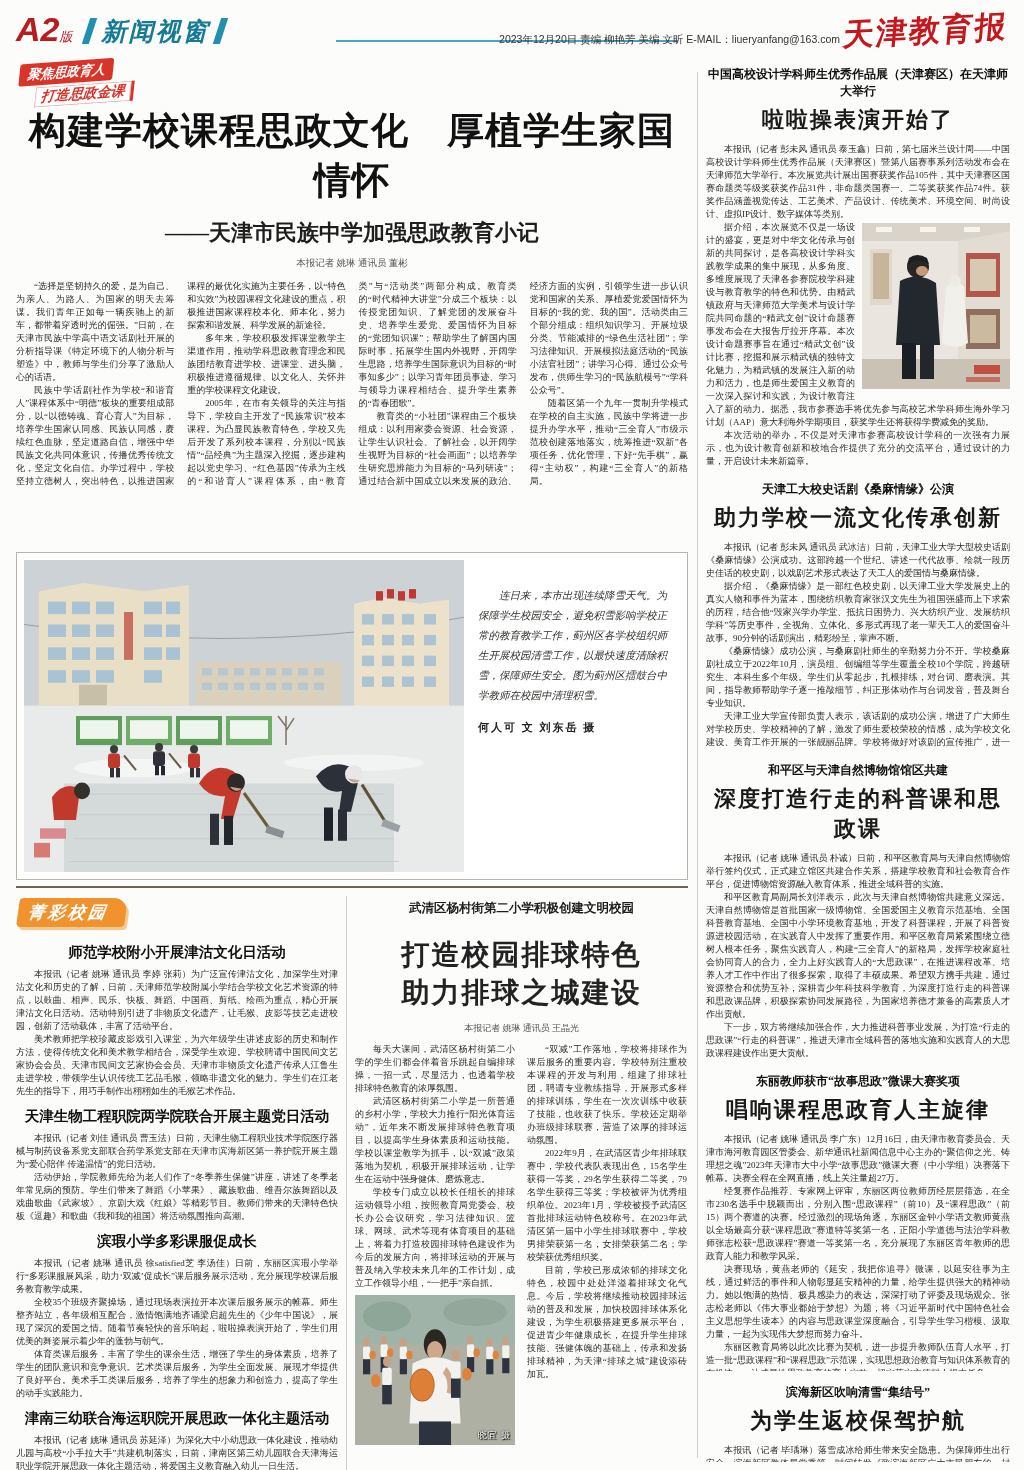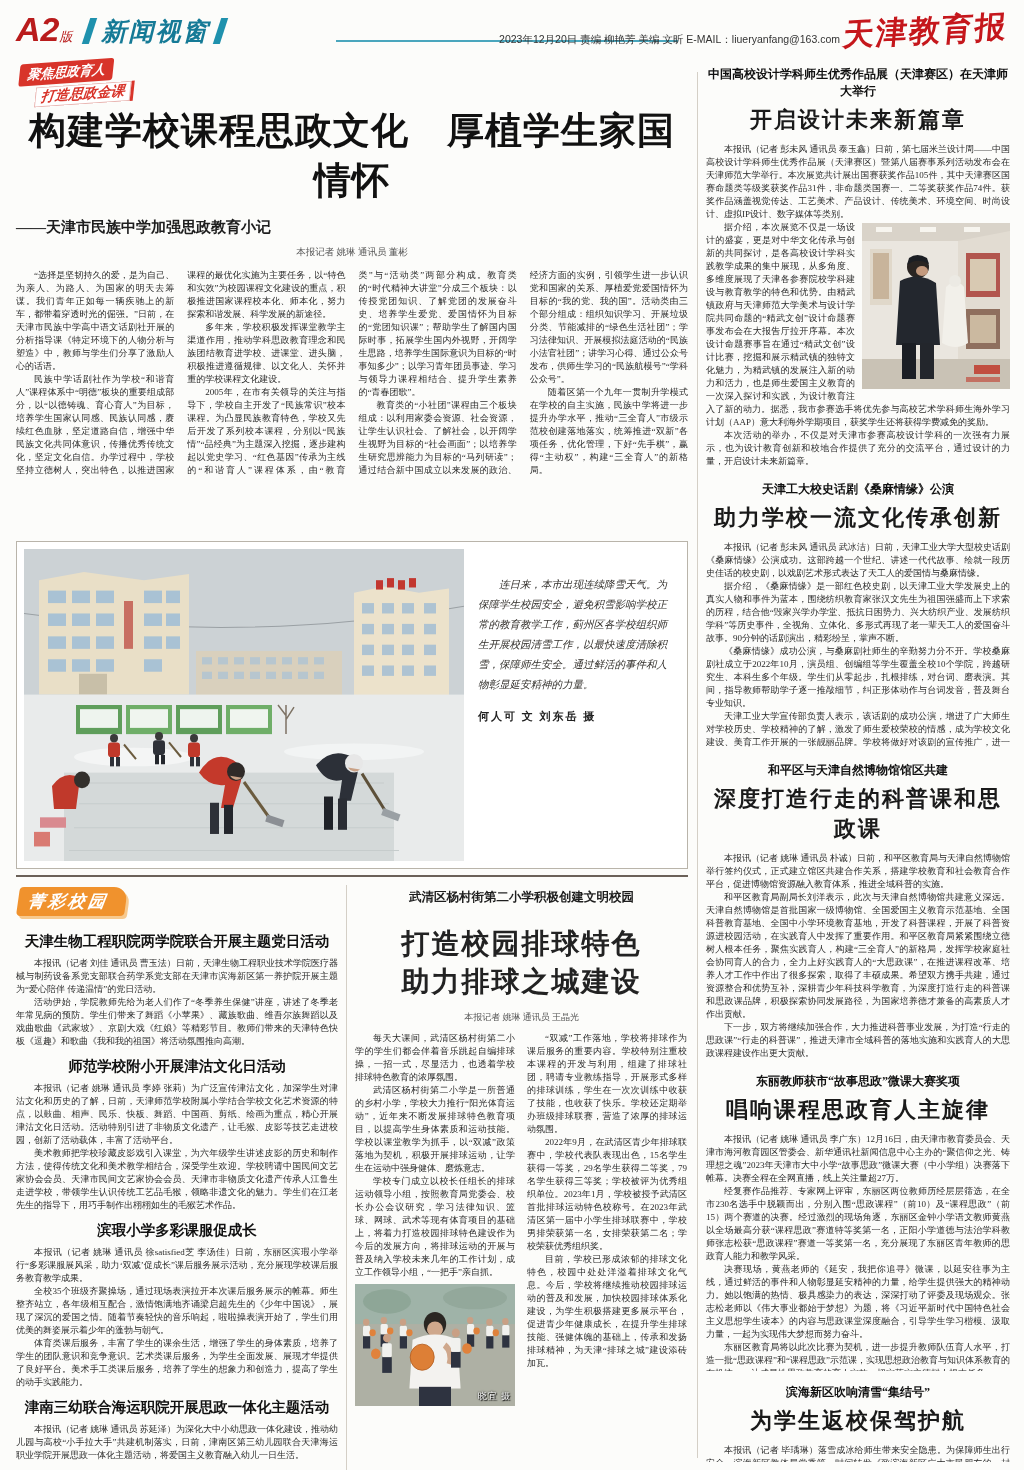--- a/index.html
+++ b/index.html
@@ -23,21 +23,21 @@
   .left-area { position:absolute; top:62px; left:16px; width:672px; }
   .vdiv { position:absolute; left:697px; top:72px; bottom:12px; width:1px; background:#d4cfc6; }
   .right-col { position:absolute; top:66px; left:706px; width:304px; height:1396px; overflow:hidden; }
 
   
   .focus-badge { position:absolute; left:4px; top:-2px; width:130px; font-family:"Liberation Sans",sans-serif; font-style:italic; font-weight:bold; transform:rotate(-4deg); }
   .focus-badge .l1 { display:inline-block; background:#d8342a; color:#fff; font-size:13px; padding:2px 8px; transform:skewX(-10deg); border-radius:3px; }
   .focus-badge .l2 { display:inline-block; margin:2px 0 0 14px; color:#d8342a; font-size:14px; padding:1px 6px; border-right:3px solid #d8342a; transform:skewX(-10deg); background:#fff; box-shadow:0 0 0 1px #e9b7b3 inset; }
   .main-head-wrap { position:relative; min-height:104px; padding-top:44px; }
   .main-headline { text-align:center; font-family:"Liberation Sans",sans-serif; font-weight:bold; font-size:37px; letter-spacing:1px; color:#111; }
-  .main-subhead { text-align:left; font-size:15px; font-weight:bold; margin-top:12px; }
+  .main-subhead { text-align:center; font-size:22px; font-weight:bold; margin-top:12px; }
   .main-byline { text-align:center; font-size:9.5px; color:#555; margin-top:9px; }
   .main-body { margin-top:10px; column-count:4; column-gap:13px; height:264px; overflow:hidden;
                font-size:9px; line-height:13px; text-align:justify; color:#2a2a2a; }
   .main-body p, .body p { text-indent:2em; }
 
   
   .photo-block { margin-top:8px; border:1px solid #b9b4aa; padding:7px; height:328px; display:flex; gap:10px; background:#fff; }
   .photo-main { flex:1; height:100%; }
   .photo-main svg { width:100%; height:100%; display:block; }
   .photo-caption-box { width:206px; padding:26px 8px 6px 4px; display:flex; flex-direction:column; }
@@ -59,21 +59,21 @@
   .c-art { margin-bottom:9px; }
   .c-title { text-align:center; font-family:"Liberation Sans",sans-serif; font-weight:bold; font-size:14.5px; margin:6px 0 6px; color:#111; }
   .body { font-size:9px; line-height:13px; text-align:justify; color:#2a2a2a; overflow:hidden; }
 
   
   .m-kicker { text-align:center; font-weight:bold; font-size:12.5px; margin-top:4px; }
   .m-headline { text-align:center; font-family:"Liberation Sans",sans-serif; font-weight:bold; font-size:28px; line-height:38px; letter-spacing:2px; color:#222; margin-top:19px; }
   .m-byline { text-align:center; font-size:9px; color:#555; margin:10px 0 8px; }
   .m-cols { display:flex; gap:12px; }
   .m-col { width:160px; height:470px; overflow:hidden; }
-  .m-photo { position:relative; margin-top:5px; width:160px; height:122px; }
+  .m-photo { position:relative; margin-top:5px; width:160px; height:150px; }
   .m-photo svg { width:100%; height:100%; display:block; }
   .m-photo .credit { position:absolute; right:4px; bottom:3px; color:#fff; font-size:9px; text-shadow:0 0 2px #000, 1px 1px 1px #000; letter-spacing:1px; }
 
   
   .r-art { margin-bottom:13px; }
   .r-kicker { text-align:center; font-weight:bold; font-size:12px; color:#111; }
   .r-headline { text-align:center; font-family:"Liberation Sans",sans-serif; font-weight:bold; font-size:22px; letter-spacing:2px; color:#1a1a1a; margin:5px 0 8px; }
   .r-body { font-size:9px; line-height:13px; text-align:justify; color:#2a2a2a; }
   .r-body p { text-indent:2em; }
   .inset-photo { float:right; width:148px; height:166px; margin:2px 0 3px 7px; }
@@ -258,44 +258,44 @@
             <line x1="338" y1="216" x2="364" y2="256" stroke="#5d5039" stroke-width="3"></line>
               <rect x="358" y="252" width="18" height="7" fill="#9aa0a4" transform="rotate(20 367 255)"></rect>
             <path d="M28,228 q12,-16 28,-8 l-4,30 l-22,0 Z" fill="#c0392b"></path>
               <circle cx="58" cy="222" r="8" fill="#33302c"></circle>
             <rect x="16" y="258" width="26" height="10" fill="#d98a90"></rect>
               <rect x="10" y="272" width="16" height="14" fill="#d97a72"></rect>
           </g>
         </svg>
       </div>
       <div class="photo-caption-box">
-        <div class="photo-caption">连日来，本市出现连续降雪天气。为保障学生校园安全，避免积雪影响学校正常的教育教学工作，蓟州区各学校组织师生开展校园清雪工作，以最快速度清除积雪，保障师生安全。通过鲜活的事件和人物彰显延安精神的力量。</div>
+        <div class="photo-caption">连日来，本市出现连续降雪天气。为保障学生校园安全，避免积雪影响学校正常的教育教学工作，蓟州区各学校组织师生开展校园清雪工作，以最快速度清除积雪，保障师生安全。图为蓟州区擂鼓台中学教师在校园中清理积雪。</div>
         <div class="photo-credit">何人可 文  刘东岳 摄</div>
       </div>
     </div>
 
     <div class="hsep"></div>
 
     <div class="bottom">
 
       <div class="b-left">
         <span class="campus-badge">菁彩校园</span>
 
+        <div class="c-art">
+          <div class="c-title">师范学校附小开展津沽文化日活动</div>
+          <div class="body">
+              <p>本报讯（记者 姚琳 通讯员 李婷 张莉）为广泛宣传津沽文化，加深学生对津沽文化和历史的了解，日前，天津师范学校附属小学结合学校文化艺术资源的特点，以鼓曲、相声、民乐、快板、舞蹈、中国画、剪纸、绘画为重点，精心开展津沽文化日活动。活动特别引进了非物质文化遗产，让毛猴、皮影等技艺走进校园，创新了活动载体，丰富了活动平台。</p>
+              <p>美术教师把学校珍藏皮影戏引入课堂，为六年级学生讲述皮影的历史和制作方法，使得传统文化和美术教学相结合，深受学生欢迎。学校聘请中国民间文艺家协会会员、天津市民间文艺家协会会员、天津市非物质文化遗产传承人江鲁生走进学校，带领学生认识传统工艺品毛猴，领略非遗文化的魅力。学生们在江老先生的指导下，用巧手制作出栩栩如生的毛猴艺术作品。</p>
+            </div>
+        </div>
         <div class="c-art">
           <div class="c-title">天津生物工程职院两学院联合开展主题党日活动</div>
           <div class="body">
               <p>本报讯（记者 刘佳 通讯员 曹玉法）日前，天津生物工程职业技术学院医疗器械与制药设备系党支部联合药学系党支部在天津市滨海新区第一养护院开展主题为“爱心陪伴 传递温情”的党日活动。</p>
               <p>活动伊始，学院教师先给为老人们作了“冬季养生保健”讲座，讲述了冬季老年常见病的预防。学生们带来了舞蹈《小苹果》、藏族歌曲、维吾尔族舞蹈以及戏曲歌曲《武家坡》、京剧大戏《红娘》等精彩节目。教师们带来的天津特色快板《逗趣》和歌曲《我和我的祖国》将活动氛围推向高潮。</p>
-            </div>
-        </div>
-        <div class="c-art">
-          <div class="c-title">师范学校附小开展津沽文化日活动</div>
-          <div class="body">
-              <p>本报讯（记者 姚琳 通讯员 李婷 张莉）为广泛宣传津沽文化，加深学生对津沽文化和历史的了解，日前，天津师范学校附属小学结合学校文化艺术资源的特点，以鼓曲、相声、民乐、快板、舞蹈、中国画、剪纸、绘画为重点，精心开展津沽文化日活动。活动特别引进了非物质文化遗产，让毛猴、皮影等技艺走进校园，创新了活动载体，丰富了活动平台。</p>
-              <p>美术教师把学校珍藏皮影戏引入课堂，为六年级学生讲述皮影的历史和制作方法，使得传统文化和美术教学相结合，深受学生欢迎。学校聘请中国民间文艺家协会会员、天津市民间文艺家协会会员、天津市非物质文化遗产传承人江鲁生走进学校，带领学生认识传统工艺品毛猴，领略非遗文化的魅力。学生们在江老先生的指导下，用巧手制作出栩栩如生的毛猴艺术作品。</p>
             </div>
         </div>
         <div class="c-art">
           <div class="c-title">滨瑕小学多彩课服促成长</div>
           <div class="body">
               <p>本报讯（记者 姚琳 通讯员 徐satisfied芝 李汤佳）日前，东丽区滨瑕小学举行“多彩课服展风采，助力‘双减’促成长”课后服务展示活动，充分展现学校课后服务教育教学成果。</p>
               <p>全校35个班级齐聚操场，通过现场表演拉开本次课后服务展示的帷幕。师生整齐站立，各年级相互配合，激情饱满地齐诵梁启超先生的《少年中国说》，展现了深沉的爱国之情。随着节奏轻快的音乐响起，啦啦操表演开始了，学生们用优美的舞姿展示着少年的蓬勃与朝气。</p>
               <p>体育类课后服务，丰富了学生的课余生活，增强了学生的身体素质，培养了学生的团队意识和竞争意识。艺术类课后服务，为学生全面发展、展现才华提供了良好平台。美术手工类课后服务，培养了学生的想象力和创造力，提高了学生的动手实践能力。</p>
             </div>
         </div>
@@ -398,21 +398,21 @@
           </div>
         </div>
       </div>
     </div>
   </div>
 
   <div class="right-col">
 
     <div class="r-art">
       <div class="r-kicker">中国高校设计学科师生优秀作品展（天津赛区）在天津师大举行</div>
-      <div class="r-headline">开启设计未来新篇章</div>
+      <div class="r-headline">啦啦操表演开始了</div>
       <div class="r-body">
         <div>
             <p>本报讯（记者 彭未风 通讯员 泰玉鑫）日前，第七届米兰设计周——中国高校设计学科师生优秀作品展（天津赛区）暨第八届赛事系列活动发布会在天津师范大学举行。本次展览共计展出国赛获奖作品105件，其中天津赛区国赛命题类等级奖获奖作品31件，非命题类国赛一、二等奖获奖作品74件。获奖作品涵盖视觉传达、工艺美术、产品设计、传统美术、环境空间、时尚设计、虚拟IP设计、数字媒体等类别。</p>
           </div>
         <span class="inset-photo">
           <svg viewBox="0 0 148 166" preserveAspectRatio="none">
             <rect width="148" height="166" fill="#eae6df"></rect>
             <rect x="0" y="0" width="148" height="18" fill="#d9d3c9"></rect>
             <g fill="#f7f5ef">
                 <rect x="14" y="4" width="16" height="5"></rect>

